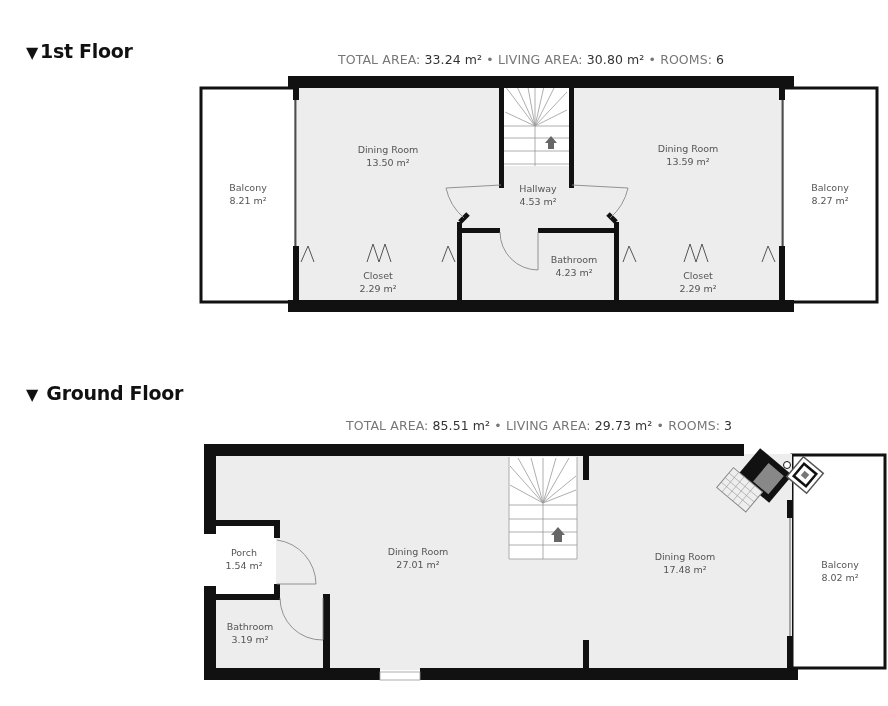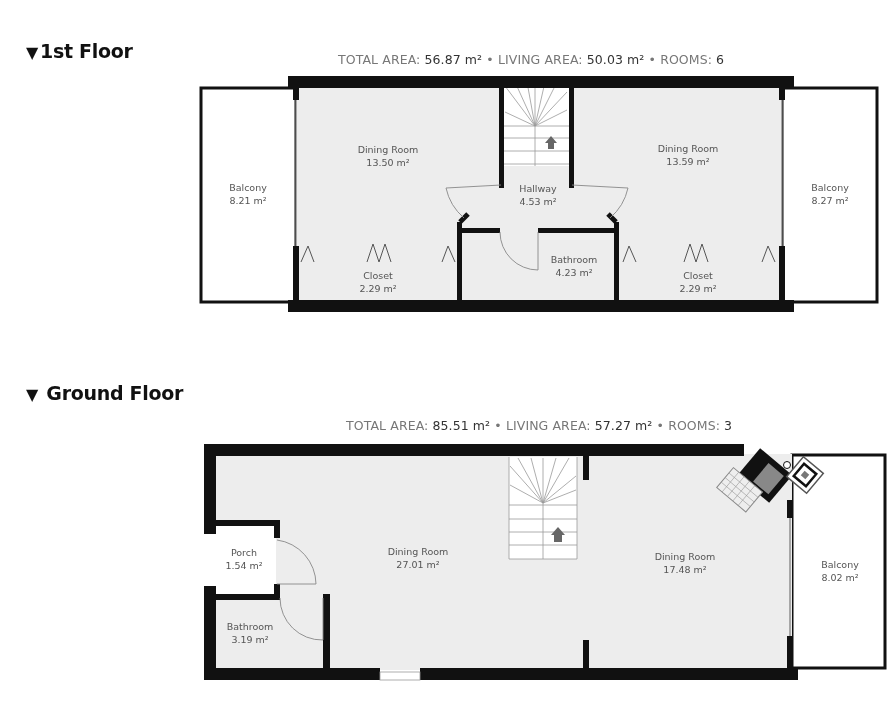--- a/index.html
+++ b/index.html
@@ -12,38 +12,38 @@
   .room-label { font-family: "DejaVu Sans", sans-serif; font-size: 9.5px; fill: #555; text-anchor: middle; }
 </style>
 </head>
 <body>
 
 <div class="floor-title" style="top:18px;margin-top:22px;">
   <span class="tri">▼</span><span>1st Floor</span>
 </div>
 <div class="stats" style="left:338px; top:52px;">
   <span>TOTAL AREA:</span>
-  <span class="val">56.87 m²</span>
+  <span class="val">33.24 m²</span>
   <span>•</span>
   <span>LIVING AREA:</span>
-  <span class="val">50.03 m²</span>
+  <span class="val">30.80 m²</span>
   <span>•</span>
   <span>ROOMS:</span>
   <span class="val">6</span>
 </div>
 
 <div class="floor-title" style="top:382px;">
   <span class="tri">▼</span>&nbsp;<span>Ground Floor</span>
 </div>
 <div class="stats" style="left:346px; top:418px;">
   <span>TOTAL AREA:</span>
   <span class="val">85.51 m²</span>
   <span>•</span>
   <span>LIVING AREA:</span>
-  <span class="val">57.27 m²</span>
+  <span class="val">29.73 m²</span>
   <span>•</span>
   <span>ROOMS:</span>
   <span class="val">3</span>
 </div>
 
 <svg width="888" height="706" viewBox="0 0 888 706">
 
   <g>
 
     <rect x="201" y="88" width="95" height="214" fill="#fff" stroke="#111" stroke-width="3"></rect>

